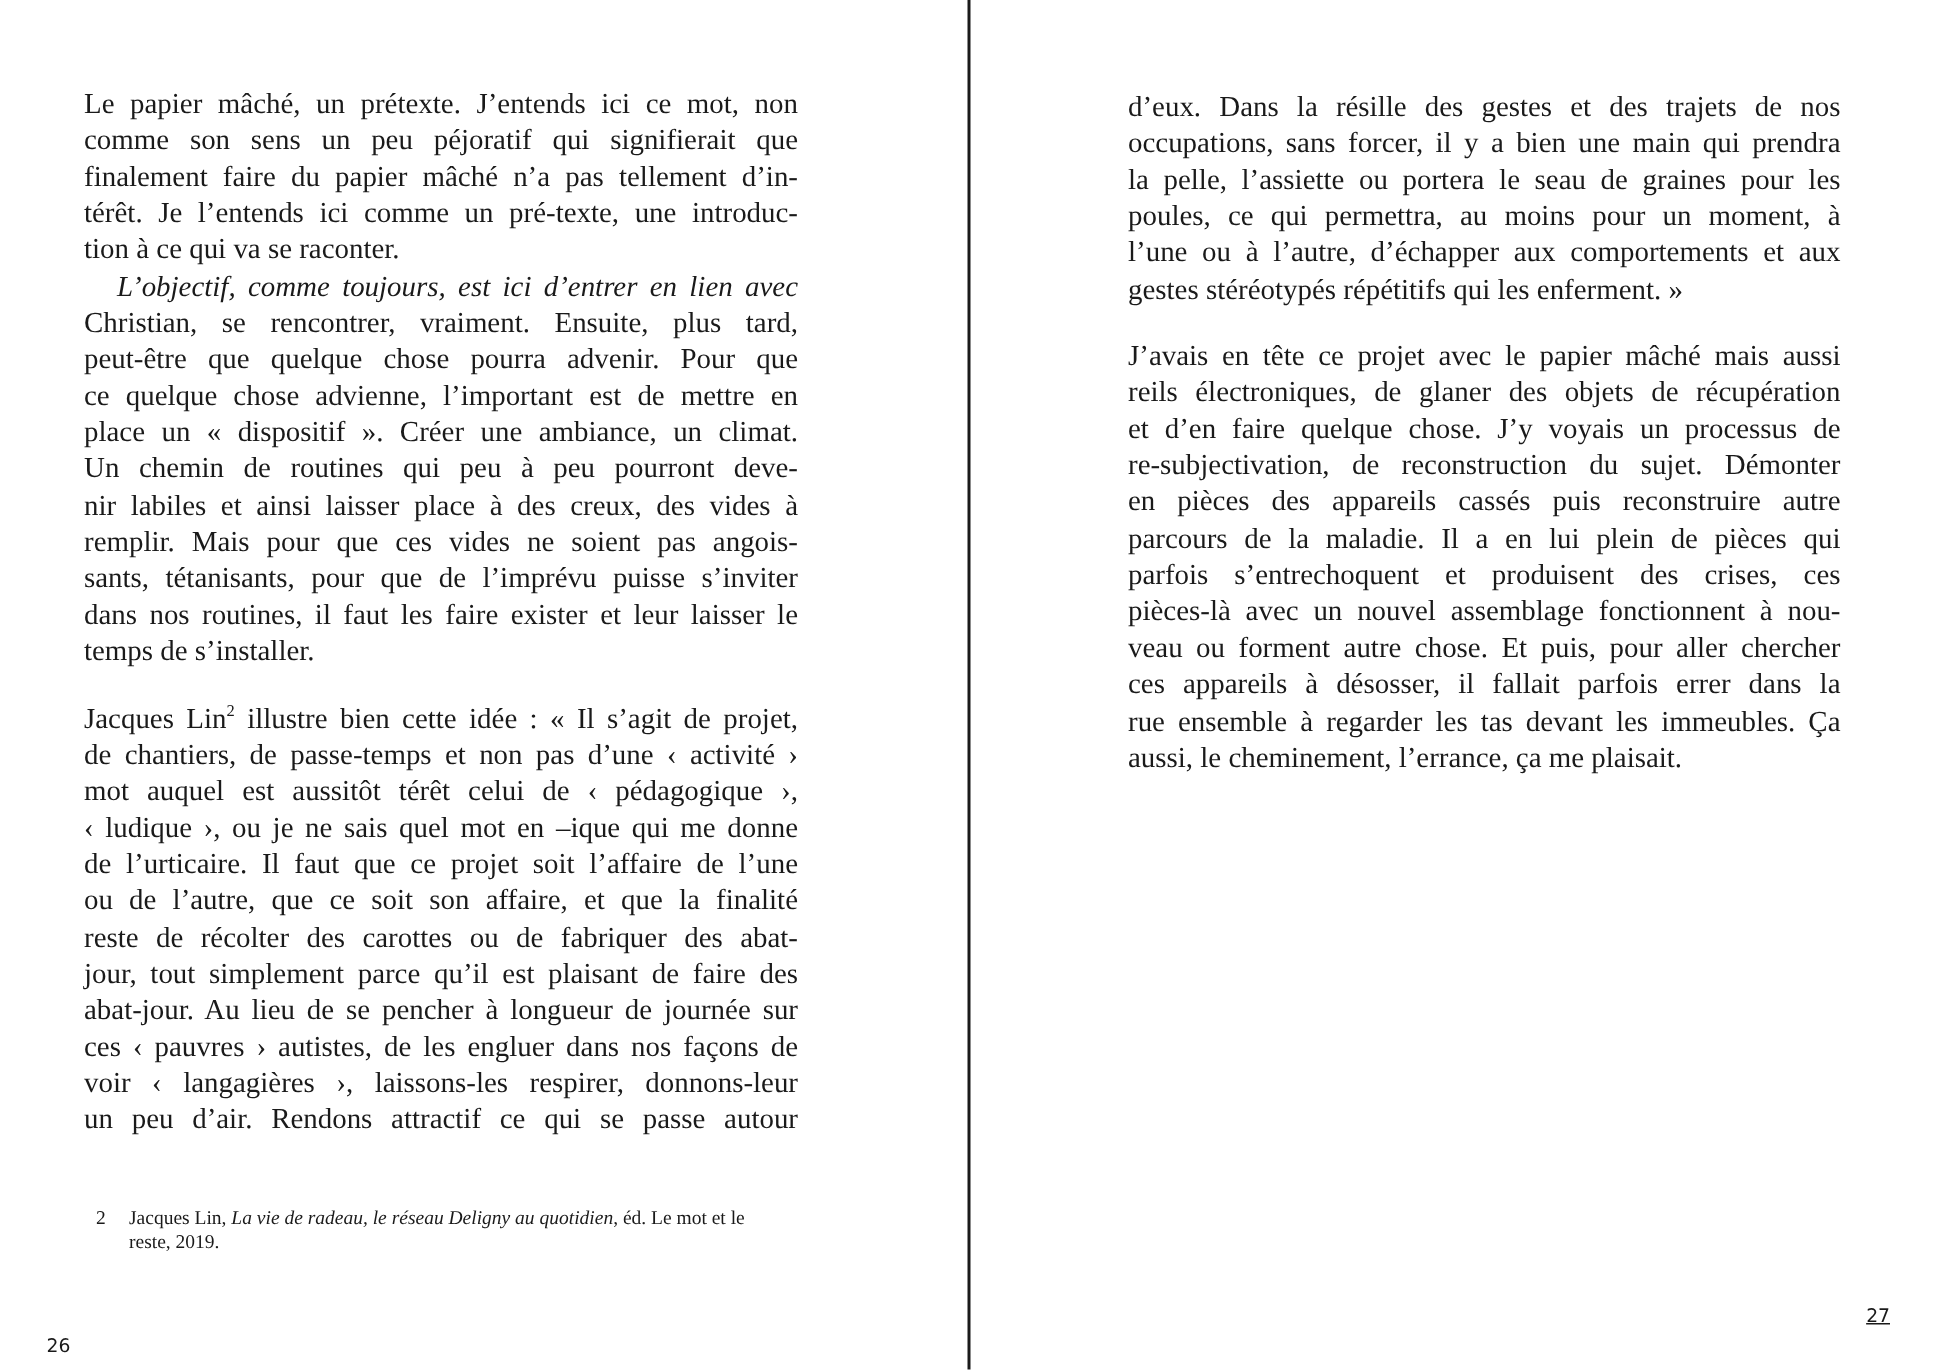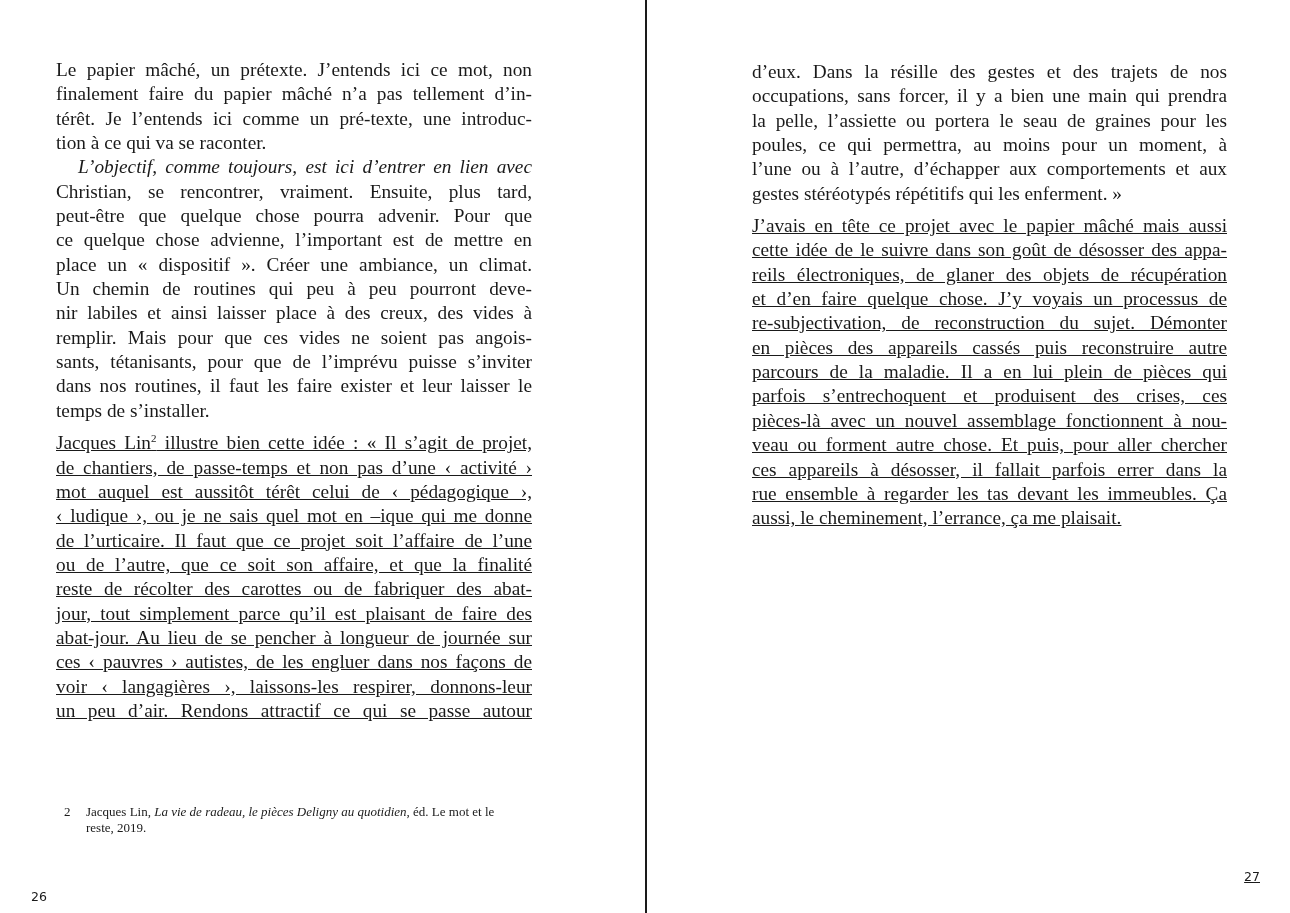--- a/index.html
+++ b/index.html
@@ -24,21 +24,21 @@
       position: absolute;
       font-family: "Liberation Serif", "DejaVu Serif", serif;
       font-size: 19.3px;
       line-height: 24.35px;
       text-align: justify;
       hyphens: manual;
     }
     .page-left .text-block { left: 56px; top: 58px; width: 476px; }
     .page-right .text-block { left: 106px; top: 60px; width: 475px; }
     .para { margin: 0; }
-    .para.spaced { margin-top: 8px; text-decoration: underline; }
+    .para.spaced { margin-top: 20px; }
     .line {
       display: block;
       text-align: justify;
       text-align-last: justify;
       white-space: nowrap;
       overflow: visible;
     }
     .line.last { text-align-last: left; }
     .line.indent { padding-left: 22px; font-style: italic; }
     sup.fnref { font-size: 11px; line-height: 0; vertical-align: super; }
@@ -61,20 +61,21 @@
 </head>
 <body>
 
 <div class="spread">
 
   <div class="page page-left">
     <div class="text-block">
 
       <p class="para" id="lp0">
           <span class="line">Le papier mâché, un prétexte. J’entends ici ce mot, non</span>
+          <span class="line">comme son sens un peu péjoratif qui signifierait que</span>
           <span class="line">finalement faire du papier mâché n’a pas tellement d’in-</span>
           <span class="line">térêt. Je l’entends ici comme un pré-texte, une introduc-</span>
           <span class="line last">tion à ce qui va se raconter.</span>
         </p>
       <p class="para" id="lp1">
           <span class="line indent">L’objectif, comme toujours, est ici d’entrer en lien avec</span>
           <span class="line">Christian, se rencontrer, vraiment. Ensuite, plus tard,</span>
           <span class="line">peut-être que quelque chose pourra advenir. Pour que</span>
           <span class="line">ce quelque chose advienne, l’important est de mettre en</span>
           <span class="line">place un « dispositif ». Créer une ambiance, un climat.</span>
@@ -97,41 +98,40 @@
           <span class="line">abat-jour. Au lieu de se pencher à longueur de journée sur</span>
           <span class="line">ces ‹ pauvres › autistes, de les engluer dans nos façons de</span>
           <span class="line">voir ‹ langagières ›, laissons-les respirer, donnons-leur</span>
           <span class="line">un peu d’air. Rendons attractif ce qui se passe autour</span>
         </p>
 
     </div>
 
     <div class="footnote">
       <span class="fn-num">2</span>
-      <div class="fn-body"><span>Jacques Lin, </span><em>La vie de radeau, le pièces Deligny au quotidien</em><span>, éd. Le mot et le reste, 2019.</span></div>
+      <div class="fn-body"><span>Jacques Lin, </span><em>La vie de radeau, le réseau Deligny au quotidien</em><span>, éd. Le mot et le reste, 2019.</span></div>
     </div>
 
     <div class="folio folio-left">26</div>
   </div>
 
   <div class="gutter"></div>
 
   <div class="page page-right">
     <div class="text-block">
       <p class="para" id="rp0">
           <span class="line">d’eux. Dans la résille des gestes et des trajets de nos</span>
           <span class="line">occupations, sans forcer, il y a bien une main qui prendra</span>
           <span class="line">la pelle, l’assiette ou portera le seau de graines pour les</span>
           <span class="line">poules, ce qui permettra, au moins pour un moment, à</span>
           <span class="line">l’une ou à l’autre, d’échapper aux comportements et aux</span>
           <span class="line last">gestes stéréotypés répétitifs qui les enferment. »</span>
         </p>
       <p class="para spaced" id="rp1">
           <span class="line">J’avais en tête ce projet avec le papier mâché mais aussi</span>
-          <span class="line">cette idée de le suivre dans son goût de désosser des appa-</span>
           <span class="line">reils électroniques, de glaner des objets de récupération</span>
           <span class="line">et d’en faire quelque chose. J’y voyais un processus de</span>
           <span class="line">re-subjectivation, de reconstruction du sujet. Démonter</span>
           <span class="line">en pièces des appareils cassés puis reconstruire autre</span>
           <span class="line">parcours de la maladie. Il a en lui plein de pièces qui</span>
           <span class="line">parfois s’entrechoquent et produisent des crises, ces</span>
           <span class="line">pièces-là avec un nouvel assemblage fonctionnent à nou-</span>
           <span class="line">veau ou forment autre chose. Et puis, pour aller chercher</span>
           <span class="line">ces appareils à désosser, il fallait parfois errer dans la</span>
           <span class="line">rue ensemble à regarder les tas devant les immeubles. Ça</span>

